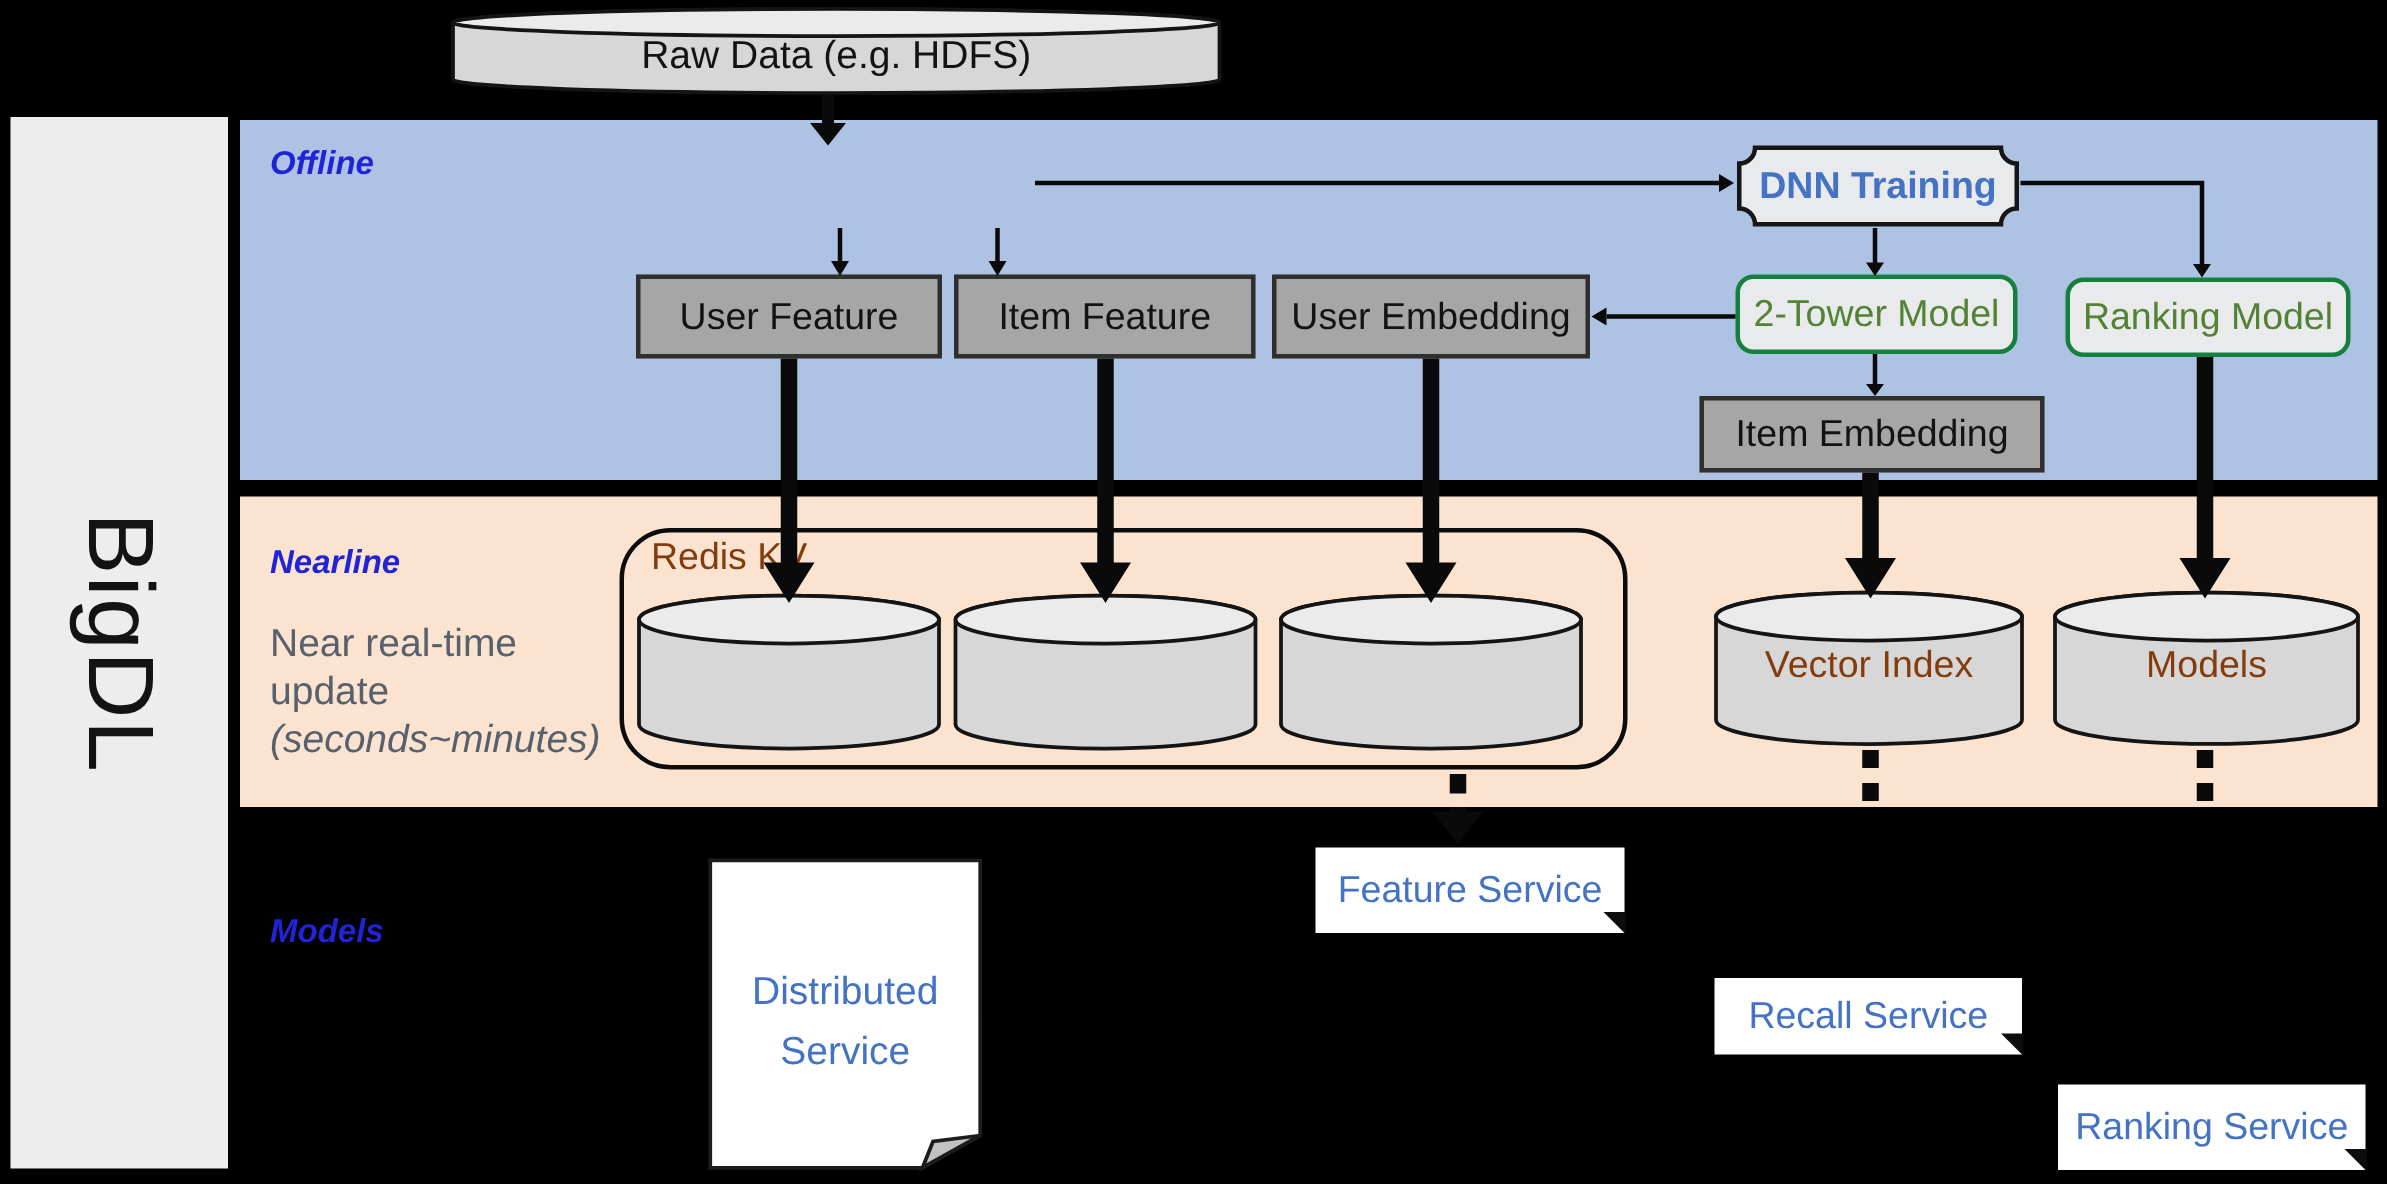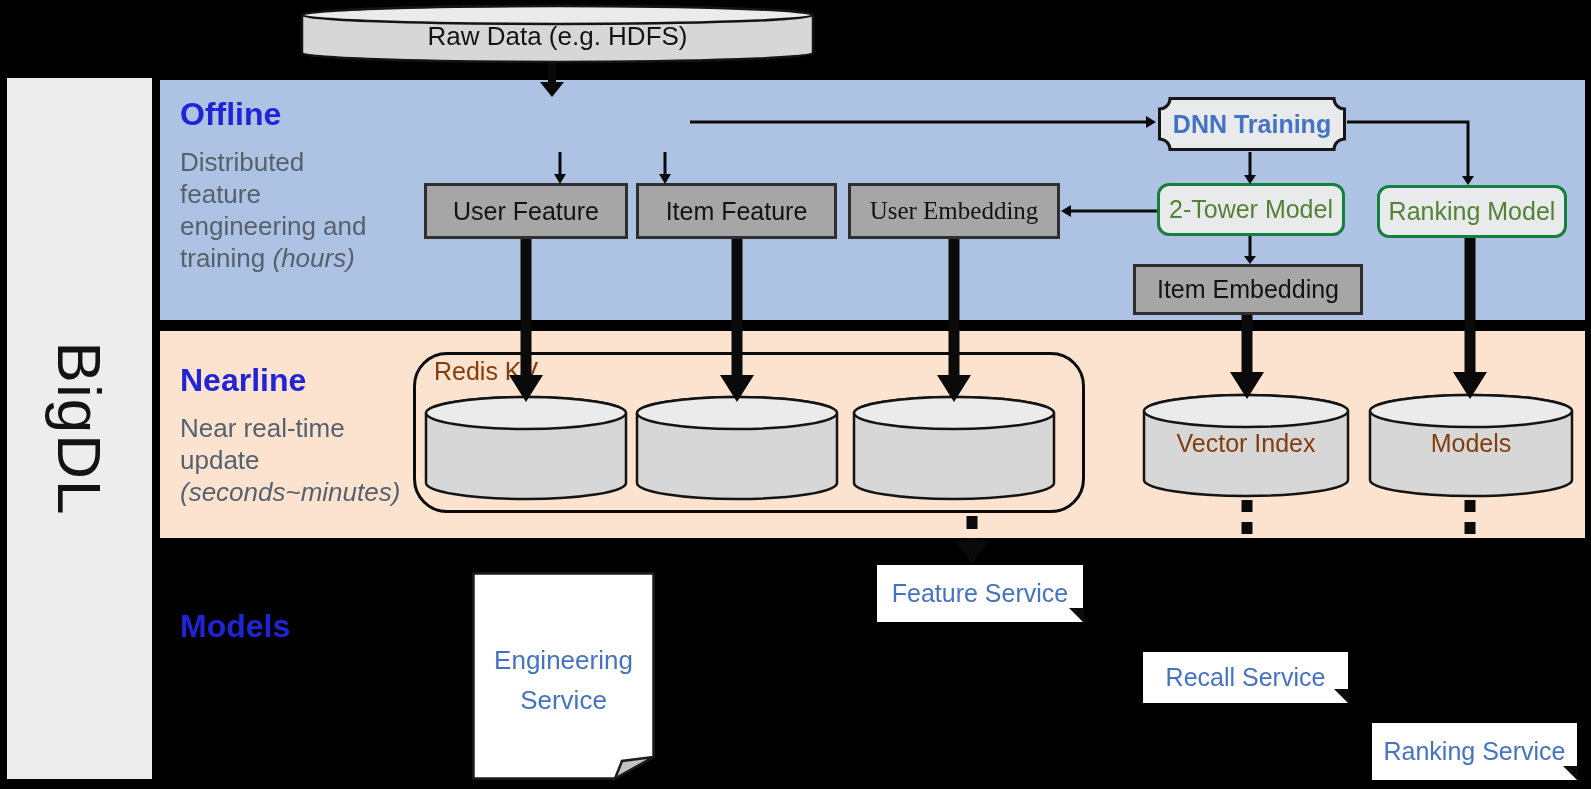--- a/index.html
+++ b/index.html
@@ -8,21 +8,21 @@
   .abs{position:absolute;}
 
   
   .band-offline{left:160px;top:80px;width:1425px;height:240px;background:var(--band-offline);}
   .band-nearline{left:160px;top:331px;width:1425px;height:207px;background:var(--band-nearline);}
   .sidebar{left:7px;top:78px;width:145px;height:701px;background:var(--sidebar-bg);
            display:flex;align-items:center;justify-content:center;}
   .bigdl{transform:rotate(90deg);white-space:nowrap;font-size:62px;color:var(--ink);letter-spacing:1px;}
 
   
-  .sec-title{font-size:32px;font-weight:600;color:var(--section-title);}
+  .sec-title{font-size:22px;font-weight:600;color:var(--section-title);font-style:italic;}
   .sec-desc{font-size:26px;color:var(--muted-text);line-height:32px;}
   .sec-desc .it{font-style:italic;}
 
   
   .node{display:flex;align-items:center;justify-content:center;text-align:center;box-sizing:border-box;}
   .t-blue{color:var(--node-blue);font-size:25px;}
   .t-green{color:var(--node-green);font-size:25px;}
   .t-brown{color:var(--node-brown);font-size:25px;}
   .t-ink{color:var(--ink);font-size:25px;}
 
@@ -69,26 +69,20 @@
 
   <div class="abs" style="left:300px;top:4px;width:515px;height:60px;">
     <svg width="515" height="60">
       <path class="cyl-body" d="M2,11 A255.5,9 0 0 1 513,11 L513,49 A255.5,9 0 0 1 2,49 Z"></path>
       <ellipse class="cyl-top" cx="257.5" cy="11" rx="255.5" ry="9"></ellipse>
     </svg>
     <div class="abs" style="left:0;right:0;top:17px;text-align:center;font-size:26px;color:var(--ink);">Raw Data (e.g. HDFS)</div>
   </div>
 
   <div class="abs sec-title" style="left:180px;top:96px;">Offline</div>
-  <div class="abs sec-desc" style="left:180px;top:146px;width:250px;">
-    <span>Distributed</span><br>
-    <span>feature</span><br>
-    <span>engineering and</span><br>
-    <span>training </span><span class="it">(hours)</span>
-  </div>
 
   <div class="abs sec-title" style="left:180px;top:362px;">Nearline</div>
   <div class="abs sec-desc" style="left:180px;top:412px;width:260px;">
     <span>Near real-time</span><br>
     <span>update</span><br>
     <span class="it">(seconds~minutes)</span>
   </div>
 
   <div class="abs sec-title" style="left:180px;top:608px;">Models</div>
 
@@ -138,42 +132,42 @@
         <span class="t-blue">DNN Training</span>
       </div>
   </div>
 
   <div class="abs node gray-box" style="left:424px;top:183px;width:204px;height:56px;">
     <span class="t-ink">User Feature</span>
   </div>
   <div class="abs node gray-box" style="left:636px;top:183px;width:201px;height:56px;">
     <span class="t-ink">Item Feature</span>
   </div>
-  <div class="abs node gray-box" style="left:848px;top:183px;width:212px;height:56px;font-family:Liberation Serif, serif;">
+  <div class="abs node gray-box" style="left:848px;top:183px;width:212px;height:56px;">
     <span class="t-ink">User Embedding</span>
   </div>
 
   <div class="abs node round-box" style="left:1157px;top:183px;width:188px;height:53px;">
     <span class="t-green">2-Tower Model</span>
   </div>
   <div class="abs node round-box" style="left:1377px;top:185px;width:190px;height:53px;">
     <span class="t-green">Ranking Model</span>
   </div>
 
   <div class="abs node gray-box" style="left:1133px;top:264px;width:230px;height:51px;">
     <span class="t-ink">Item Embedding</span>
   </div>
 
   <div class="abs" style="left:472px;top:572px;width:183px;height:208px;">
     <svg width="183" height="212" style="overflow:visible;">
       <path d="M1.5,1.5 L181.5,1.5 L181.5,185 L143,206.5 L1.5,206.5 Z" fill="var(--white)" stroke="#1c1c1c" stroke-width="2.5"></path>
       <path d="M143,206.5 L181.5,185 L150,189 Z" fill="#c2c2c2" stroke="#1c1c1c" stroke-width="2.5"></path>
     </svg>
     <div class="doc-text">
-      <span>Engineering</span><br>
+      <span>Distributed</span><br>
       <span>Service</span>
     </div>
   </div>
 
   <div class="abs service" style="left:877px;top:565px;width:206px;height:57px;">
     <span class="t-blue">Feature Service</span>
   </div>
   <div class="abs service" style="left:1143px;top:652px;width:205px;height:51px;">
     <span class="t-blue">Recall Service</span>
   </div>

